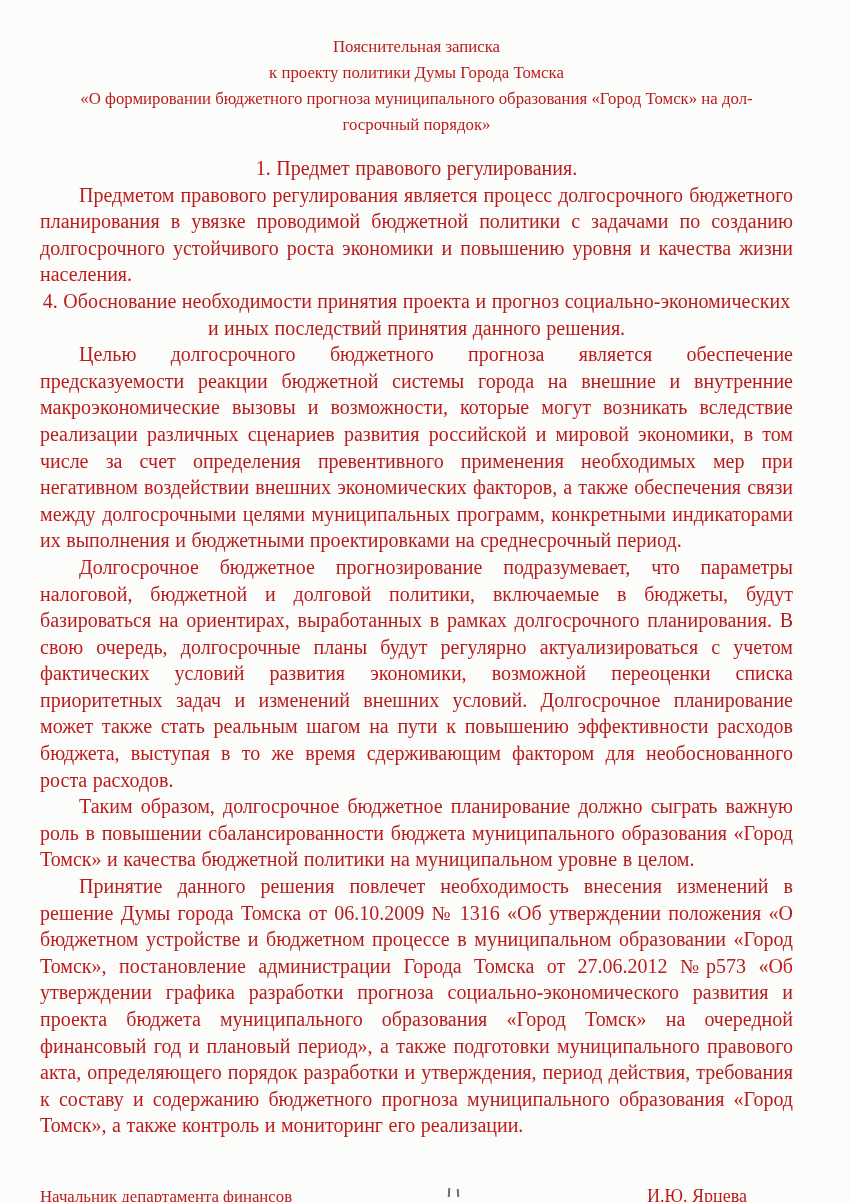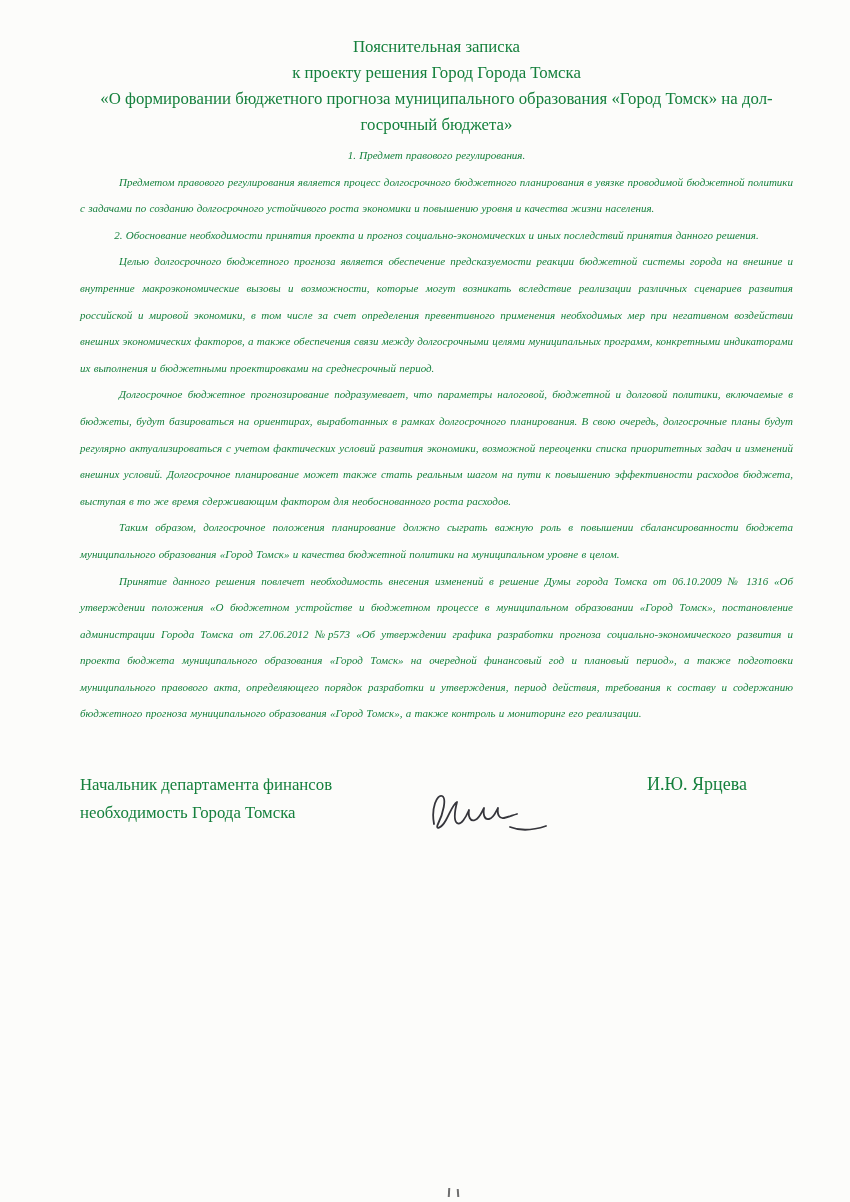--- a/index.html
+++ b/index.html
@@ -7,39 +7,38 @@
     padding: 0;
     background: #ffffff;
   }
   .page {
     position: relative;
     width: 850px;
     height: 1202px;
     margin: 0;
     background: #fcfcfa;
     font-family: "Liberation Serif", "DejaVu Serif", serif;
-    color: #15803d;
-    padding: 34px 57px 0 80px;
+    color: #b91c1c;
+    padding: 34px 57px 0 40px;
     box-sizing: border-box;
     overflow: hidden;
   }
   .doc-title {
     text-align: center;
     font-size: 16.8px;
     line-height: 26px;
   }
   .doc-title .t-line {
     white-space: nowrap;
   }
   .body-text {
-    margin-top: 4px;
-    font-size: 11px;
+    margin-top: 17px;
+    font-size: 20px;
     line-height: 26.6px;
     word-spacing: 0.5px;
-    font-style: italic;
   }
   .body-text p {
     margin: 0;
     padding: 0;
   }
   .h-center {
     text-align: center;
   }
   .para {
     text-align: justify;
@@ -82,32 +81,32 @@
     transform: rotate(-4deg);
   }
 </style>
 </head>
 <body>
 
 <div class="page">
 
   <header class="doc-title">
     <div class="t-line">Пояснительная записка</div>
-    <div class="t-line">к проекту решения Город Города Томска</div>
+    <div class="t-line">к проекту политики Думы Города Томска</div>
     <div class="t-line">«О формировании бюджетного прогноза муниципального образования «Город Томск» на дол-</div>
-    <div class="t-line">госрочный бюджета»</div>
+    <div class="t-line">госрочный порядок»</div>
   </header>
 
   <main class="body-text">
     <p class="h-center">1. Предмет правового регулирования.</p>
     <p class="para">Предметом правового регулирования является процесс долгосрочного бюджетного планирования в увязке проводимой бюджетной политики с задачами по созданию долгосрочного устойчивого роста экономики и повышению уровня и качества жизни населения.</p>
-    <p class="h-center">2. Обоснование необходимости принятия проекта и прогноз социально-экономических и иных последствий принятия данного решения.</p>
+    <p class="h-center">4. Обоснование необходимости принятия проекта и прогноз социально-экономических и иных последствий принятия данного решения.</p>
     <p class="para">Целью долгосрочного бюджетного прогноза является обеспечение предсказуемости реакции бюджетной системы города на внешние и внутренние макроэкономические вызовы и возможности, которые могут возникать вследствие реализации различных сценариев развития российской и мировой экономики, в том числе за счет определения превентивного применения необходимых мер при негативном воздействии внешних экономических факторов, а также обеспечения связи между долгосрочными целями муниципальных программ, конкретными индикаторами их выполнения и бюджетными проектировками на среднесрочный период.</p>
     <p class="para">Долгосрочное бюджетное прогнозирование подразумевает, что параметры налоговой, бюджетной и долговой политики, включаемые в бюджеты, будут базироваться на ориентирах, выработанных в рамках долгосрочного планирования. В свою очередь, долгосрочные планы будут регулярно актуализироваться с учетом фактических условий развития экономики, возможной переоценки списка приоритетных задач и изменений внешних условий. Долгосрочное планирование может также стать реальным шагом на пути к повышению эффективности расходов бюджета, выступая в то же время сдерживающим фактором для необоснованного роста расходов.</p>
-    <p class="para">Таким образом, долгосрочное положения планирование должно сыграть важную роль в повышении сбалансированности бюджета муниципального образования «Город Томск» и качества бюджетной политики на муниципальном уровне в целом.</p>
+    <p class="para">Таким образом, долгосрочное бюджетное планирование должно сыграть важную роль в повышении сбалансированности бюджета муниципального образования «Город Томск» и качества бюджетной политики на муниципальном уровне в целом.</p>
     <p class="para">Принятие данного решения повлечет необходимость внесения изменений в решение Думы города Томска от 06.10.2009 № 1316 «Об утверждении положения «О бюджетном устройстве и бюджетном процессе в муниципальном образовании «Город Томск», постановление администрации Города Томска от 27.06.2012 №р573 «Об утверждении графика разработки прогноза социально-экономического развития и проекта бюджета муниципального образования «Город Томск» на очередной финансовый год и плановый период», а также подготовки муниципального правового акта, определяющего порядок разработки и утверждения, период действия, требования к составу и содержанию бюджетного прогноза муниципального образования «Город Томск», а также контроль и мониторинг его реализации.</p>
   </main>
 
   <div class="sig-row">
     <div class="sig-left">
       <div>Начальник департамента финансов</div>
       <div>необходимость Города Томска</div>
     </div>
     <div class="sig-script">
       <svg width="132" height="54" viewBox="0 0 132 54" aria-hidden="true">

